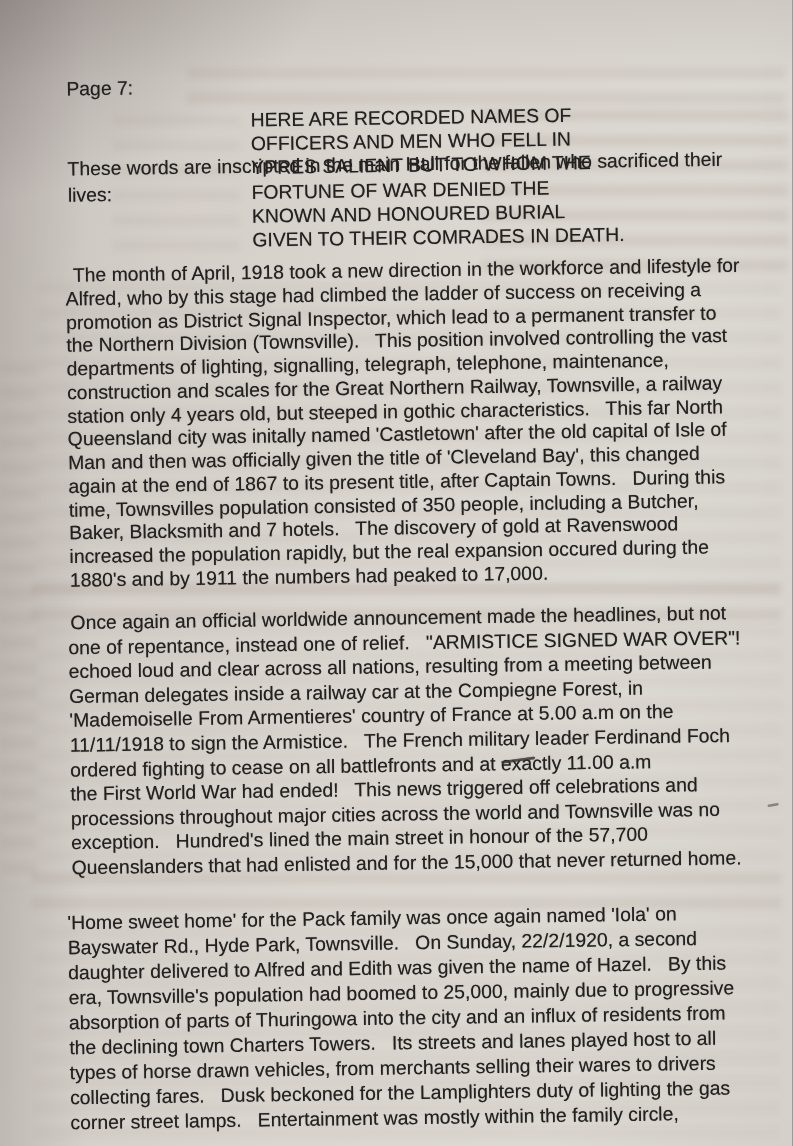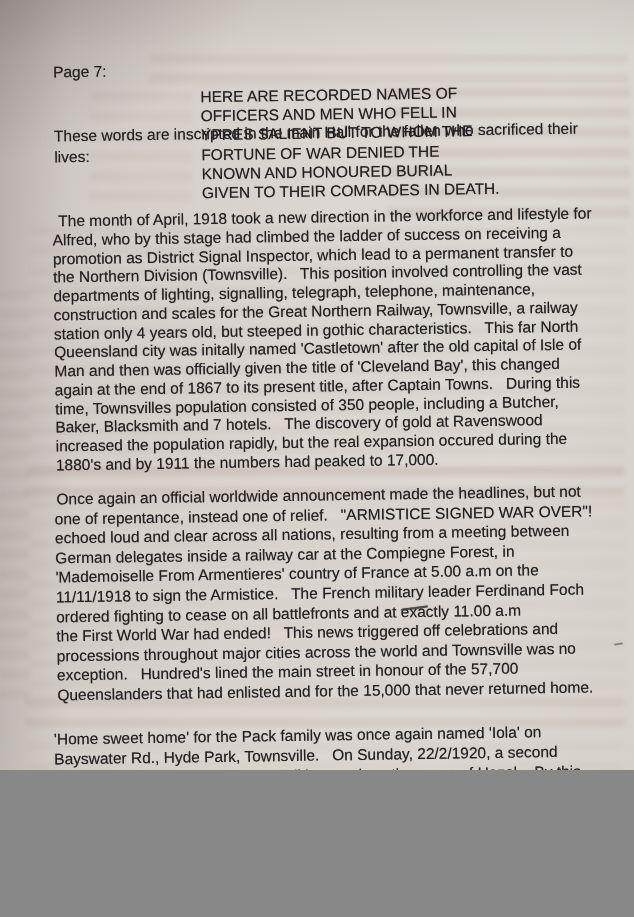--- a/index.html
+++ b/index.html
@@ -1,17 +1,17 @@
 <!DOCTYPE html>
 <html><head>
 <meta charset="utf-8">
 <style>
   html,body { margin:0; padding:0; background:#888; }
   .page {
-    position:relative; width:634px; height:770px; overflow:hidden;
+    position:relative; width:634px; height:917px; overflow:hidden;
     background:
       radial-gradient(520px 380px at -70px -90px, rgba(60,50,48,0.40), rgba(60,50,48,0) 68%),
       linear-gradient(to right, rgba(88,76,72,0.16), rgba(88,76,72,0) 11%),
       linear-gradient(to bottom, rgba(88,76,72,0.10), rgba(88,76,72,0) 7%),
       linear-gradient(100deg, #c8c2be 0%, #d4cfc9 22%, #dbd6d0 48%, #dcd8d2 75%, #d5d1ca 100%);
     font-family:"Liberation Sans","DejaVu Sans",sans-serif;
   }
   .content {
     position:absolute; left:0; top:0; width:100%; height:100%;
     transform:rotate(-0.85deg); transform-origin:80px 0;

